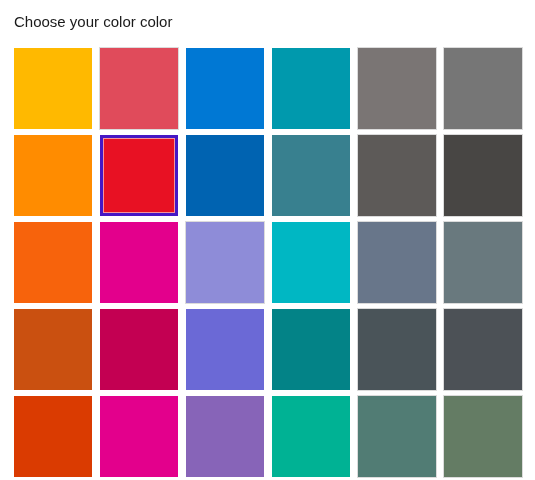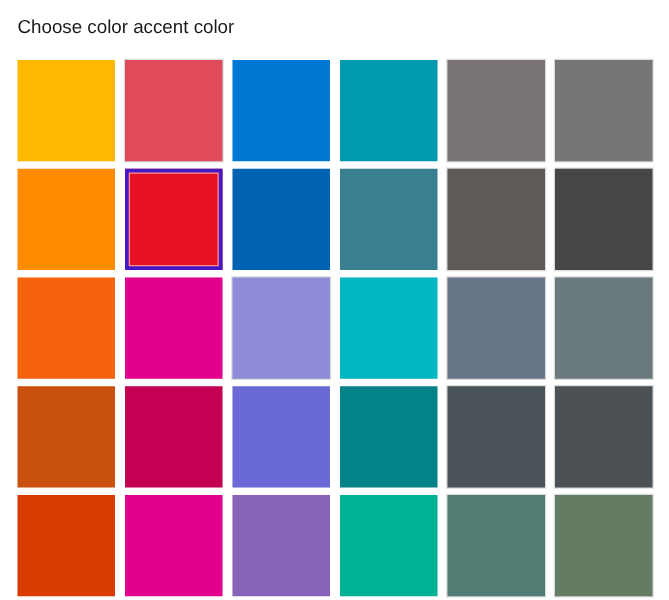--- a/index.html
+++ b/index.html
@@ -86,21 +86,21 @@
     border: 1px solid rgba(255, 255, 255, 0.55);
     box-sizing: border-box;
     pointer-events: none;
   }
 </style>
 </head>
 <body>
 
 <div class="panel">
 
-  <div class="page-title">Choose color accent color</div>
+  <div class="page-title">Choose your color color</div>
 
   <div class="swatch-grid">
       <button type="button" class="swatch">
         <span class="fill" style="background: rgb(255, 185, 0);"></span>
       </button>
       <button type="button" class="swatch ring">
         <span class="fill" style="background: rgb(224, 75, 91);"></span>
       </button>
       <button type="button" class="swatch">
         <span class="fill" style="background: rgb(0, 120, 212);"></span>

